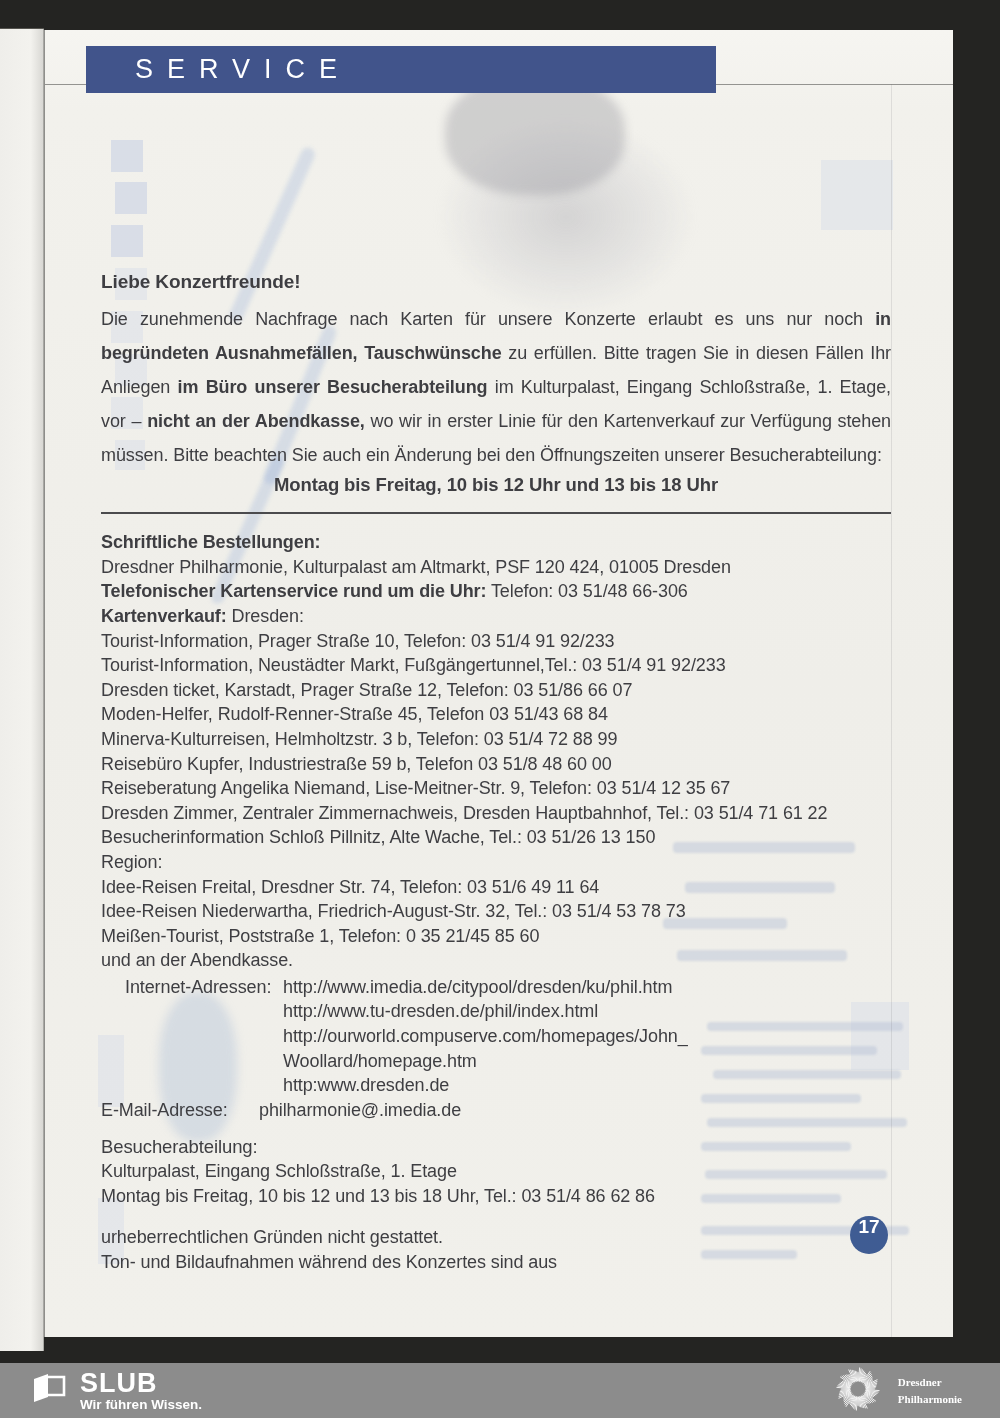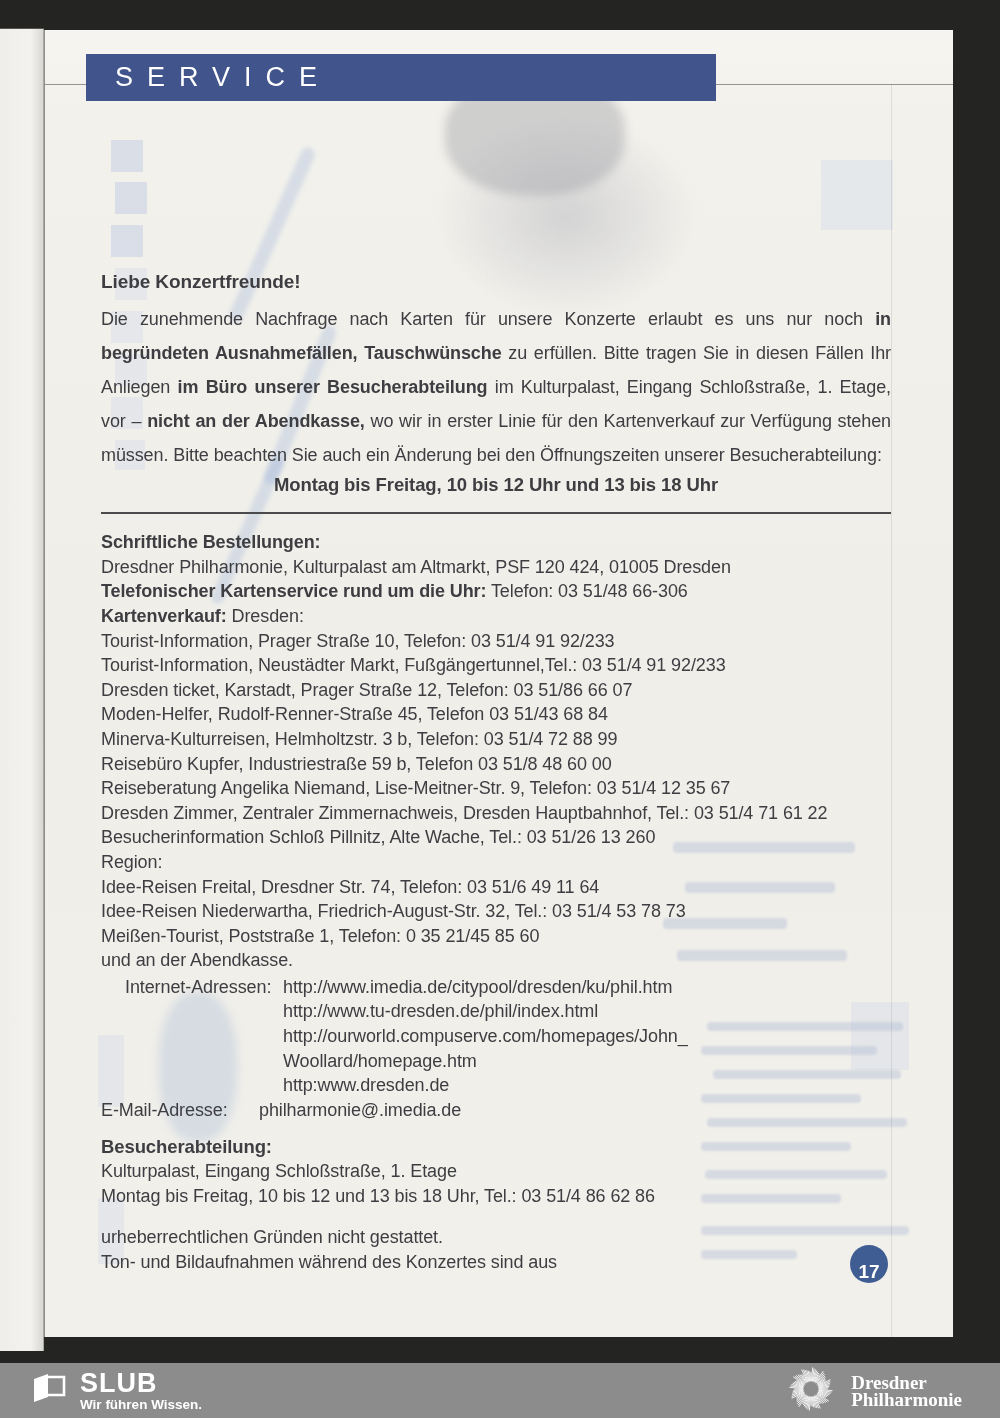--- a/index.html
+++ b/index.html
@@ -15,23 +15,23 @@
     border-top:1px solid #55544f;
   }
   .page{
     position:absolute;left:44px;top:30px;width:908px;height:1307px;
     background:linear-gradient(180deg,#f6f5f1 0%,#f2f1ec 6%,#efeee9 50%,#f1f0eb 100%);
     border-left:1px solid rgba(60,60,58,.55);
   }
   .page-topline{position:absolute;left:0;top:54px;width:100%;height:1px;background:rgba(70,70,68,.55);}
   .page-rightline{position:absolute;left:846px;top:54px;width:1px;height:1253px;background:rgba(110,110,120,.16);}
   .service-bar{
-    position:absolute;left:41px;top:24px;width:630px;height:47px;
+    position:absolute;left:41px;top:16px;width:630px;height:47px;
     background:#41548b;color:#fff;
-    font-size:27px;letter-spacing:14px;line-height:47px;padding-left:29px;box-sizing:border-box;
+    font-size:27px;letter-spacing:14px;line-height:47px;padding-left:49px;box-sizing:border-box;
   }
   
   .ghost{position:absolute;pointer-events:none;}
   .g-sq{background:rgba(196,206,228,.55);filter:blur(.6px);}
   .g-sq.lite{background:rgba(206,214,232,.35);}
   .g-bar{background:rgba(184,195,216,.48);border-radius:4px;filter:blur(1px);}
   .g-blob{border-radius:45%;filter:blur(5px);}
   .g-streak{background:rgba(152,176,214,.30);border-radius:8px;filter:blur(2px);}
   
   .content{
@@ -43,38 +43,38 @@
   .intro-para{text-align:justify;line-height:34px;}
   .hours{text-align:center;font-weight:bold;font-size:18.5px;margin-top:1px;}
   .rule{border:0;border-top:2px solid #4b4b4d;margin:15px 0 0 0;}
   .sec{margin-top:16px;}
   .line{white-space:nowrap;}
   .discount{margin-top:2px;}
   .net{display:flex;margin-top:0;}
   .net.first{margin-top:2px;margin-left:24px;}
   .net-label{width:158px;flex:0 0 158px;}
   .visitors{margin-top:12px;}
-  .visitors-heading{font-weight:bold;font-size:18.5px;line-height:25px;}
+  .visitors-heading{font-weight:normal;font-size:18.5px;line-height:25px;}
   .notice{margin-top:16px;line-height:25px;}
   .badge{
-    position:absolute;left:805px;top:1215px;width:38px;height:38px;border-radius:50%;
+    position:absolute;left:805px;top:1186px;width:38px;height:38px;border-radius:50%;
     background:#3f5c93;color:#fff;font-size:19px;font-weight:bold;
-    display:flex;align-items:flex-end;justify-content:center;
+    display:flex;align-items:flex-start;justify-content:center;
   }
   
   .footer{
     position:absolute;left:0;bottom:0;width:1000px;height:55px;background:#8c8c8c;
     display:flex;align-items:center;justify-content:space-between;
   }
   .slub{display:flex;align-items:flex-start;gap:12px;margin-left:30px;cursor:pointer;}
   .slub-text{color:#fff;}
   .slub-name{font-family:Liberation Sans, sans-serif;font-weight:bold;font-size:27px;line-height:26px;letter-spacing:1px;}
   .slub-tagline{font-size:13.5px;font-weight:bold;margin-top:1px;}
   .phil{display:flex;align-items:center;gap:14px;margin-right:38px;cursor:pointer;}
-  .phil-text{color:#fff;font-family:"Liberation Serif",serif;font-size:19px;font-weight:bold;line-height:17px;}
+  .phil-text{color:#fff;font-family:"Liberation Serif",serif;font-size:11px;font-weight:bold;line-height:17px;}
 </style>
 </head>
 <body>
 
 <div class="left-edge"></div>
 
 <div class="page">
 
   <div class="ghost g-sq" style="left:66px;top:110px;width:32px;height:32px;"></div>
   <div class="ghost g-sq" style="left:70px;top:152px;width:32px;height:32px;"></div>
@@ -138,21 +138,21 @@
 
     <div>
       <div class="line">Tourist-Information, Prager Straße 10, Telefon: 03 51/4 91 92/233</div>
       <div class="line">Tourist-Information, Neustädter Markt, Fußgängertunnel,Tel.: 03 51/4 91 92/233</div>
       <div class="line">Dresden ticket, Karstadt, Prager Straße 12, Telefon: 03 51/86 66 07</div>
       <div class="line">Moden-Helfer, Rudolf-Renner-Straße 45, Telefon 03 51/43 68 84</div>
       <div class="line">Minerva-Kulturreisen, Helmholtzstr. 3 b, Telefon: 03 51/4 72 88 99</div>
       <div class="line">Reisebüro Kupfer, Industriestraße 59 b, Telefon 03 51/8 48 60 00</div>
       <div class="line">Reiseberatung Angelika Niemand, Lise-Meitner-Str. 9, Telefon: 03 51/4 12 35 67</div>
       <div class="line">Dresden Zimmer, Zentraler Zimmernachweis, Dresden Hauptbahnhof, Tel.: 03 51/4 71 61 22</div>
-      <div class="line">Besucherinformation Schloß Pillnitz, Alte Wache, Tel.: 03 51/26 13 260</div>
+      <div class="line">Besucherinformation Schloß Pillnitz, Alte Wache, Tel.: 03 51/26 13 150</div>
     </div>
 
     <div>
       <div class="line">Region:</div>
       <div class="line">Idee-Reisen Freital, Dresdner Str. 74, Telefon: 03 51/6 49 11 64</div>
       <div class="line">Idee-Reisen Niederwartha, Friedrich-August-Str. 32, Tel.: 03 51/4 53 78 73</div>
       <div class="line">Meißen-Tourist, Poststraße 1, Telefon: 0 35 21/45 85 60</div>
       <div class="line">und an der Abendkasse.</div>
     </div>
 

